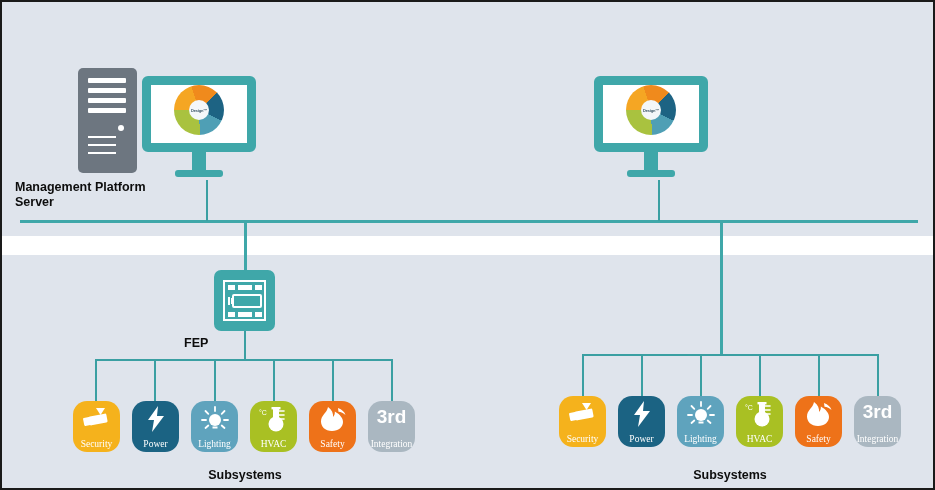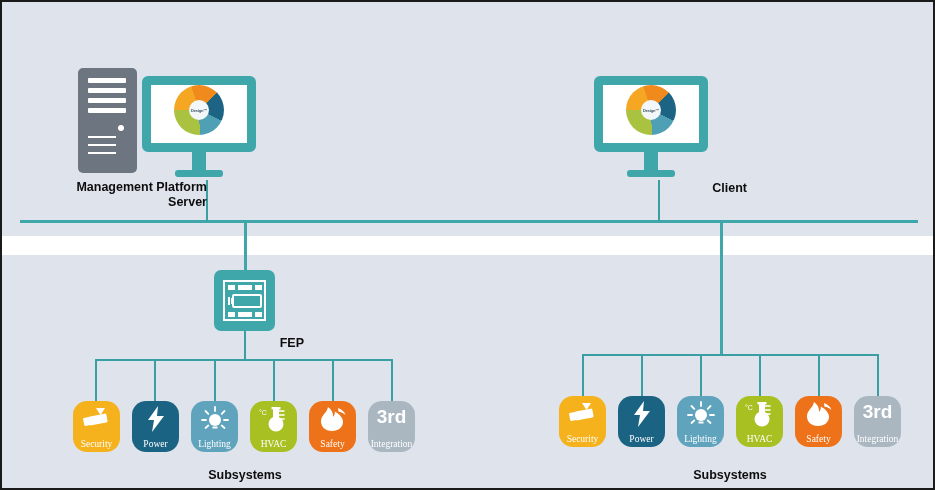--- a/index.html
+++ b/index.html
@@ -116,21 +116,21 @@
   .fep-inner .tray{
     position:absolute;
     box-sizing:border-box;
     border:2px solid #ffffff;
     background:#3fa7a9;
     border-radius:2px;
   }
   
   .node-label{
     position:absolute;
-    text-align:right;
+    text-align:left;
     font-weight:bold;
     color:#0d0d0d;
     font-size:12.5px;
     line-height:15px;
     white-space:pre-line;
   }
   
   .tile{
     position:absolute;
     border-radius:14px;
@@ -218,21 +218,20 @@
         <div class="hole" style="left:15px;top:15px;width:20px;height:20px;">
           <span>Design™</span>
         </div>
       </div>
     </div>
     <div class="pwr-dot" style="left:54px;top:81px;"></div>
     <div class="neck" style="left:50px;top:76px;width:14px;height:21px;"></div>
     <div class="base" style="left:33px;top:94px;width:48px;height:7px;"></div>
   </div>
 
-  <div class="node-label" style="left:553px;top:179px;width:192px;">Client</div>
 
   <div class="fep-box" style="left:212px;top:268px;width:61px;height:61px;">
     <div class="fep-inner" style="left:9px;top:10px;width:43px;height:41px;">
       <div class="row" style="left:3px;top:3px;width:7px;height:5px;"></div>
       <div class="row" style="left:13px;top:3px;width:14px;height:5px;"></div>
       <div class="row" style="left:30px;top:3px;width:7px;height:5px;"></div>
       <div class="tray" style="left:7px;top:12px;width:30px;height:14px;"></div>
       <div class="row" style="left:3px;top:15px;width:2px;height:8px;"></div>
       <div class="row" style="left:6px;top:16px;width:2px;height:6px;"></div>
       <div class="row" style="left:3px;top:30px;width:7px;height:5px;"></div>

